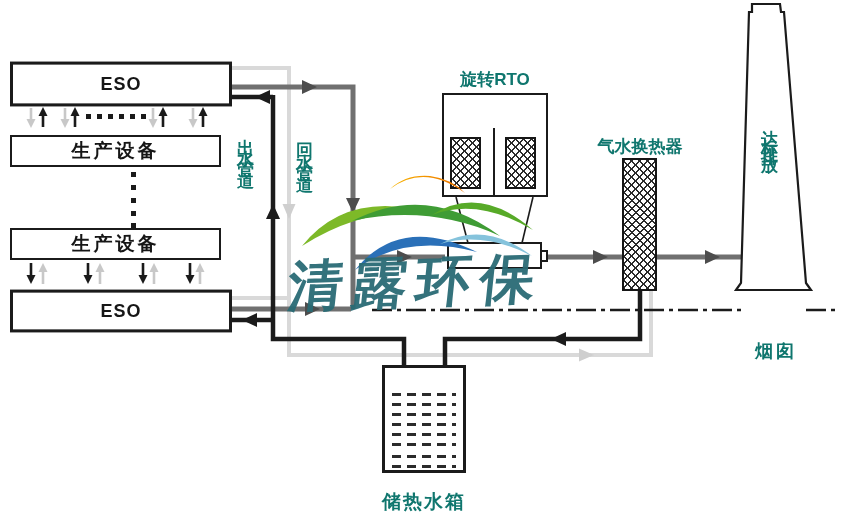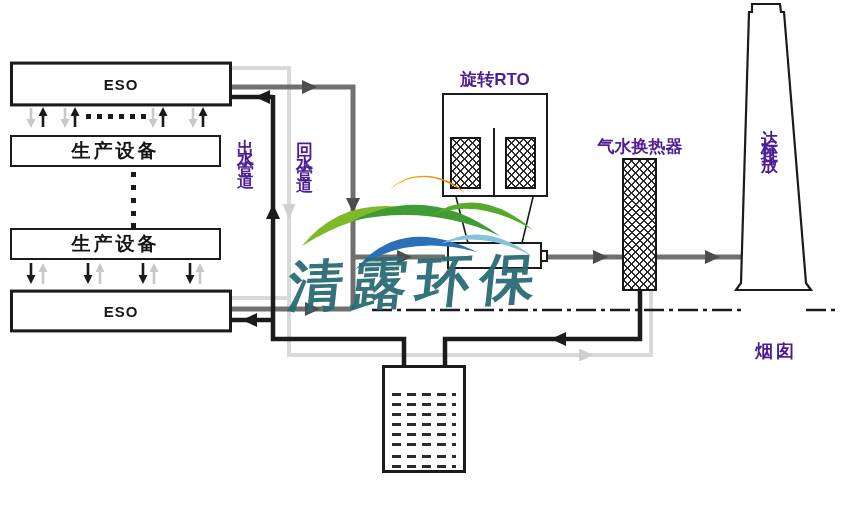--- a/index.html
+++ b/index.html
@@ -5,30 +5,30 @@
   html,body{margin:0;padding:0;background:#ffffff;}
   #stage{
     position:relative;width:842px;height:515px;background:#fff;overflow:hidden;
     font-family:"Liberation Sans","DejaVu Sans",sans-serif;color:#161616;
   }
   svg{position:absolute;left:0;top:0;}
   .box{
     position:absolute;background:#fff;border:3px solid #1b1b1b;box-sizing:border-box;
     display:flex;align-items:center;justify-content:center;font-weight:bold;
   }
-  .eso{font-size:15px;letter-spacing:1px;transform:scaleY(1.02);}
+  .eso{font-size:18px;letter-spacing:1px;transform:scaleY(1.02);}
   .equip{font-size:19px;letter-spacing:3px;border-width:2.5px;}
   .thin{border-width:2px;}
   .hatch{
     position:absolute;box-sizing:border-box;border:2px solid #161616;background-color:#fff;
     background-image:
       repeating-linear-gradient(45deg,#2b2b2b 0 1.4px,transparent 1.4px 5.6px),
       repeating-linear-gradient(135deg,#2b2b2b 0 1.4px,transparent 1.4px 5.6px);
   }
-  .lbl{position:absolute;font-weight:bold;color:#4c1d95;white-space:nowrap;}
+  .lbl{position:absolute;font-weight:bold;color:#0f766e;white-space:nowrap;}
   .vert{writing-mode:vertical-rl;text-orientation:upright;letter-spacing:11px;font-size:17px;}
   .h17{font-size:17px;}
   .h18{font-size:18px;}
   .h19{font-size:19px;letter-spacing:2px;}
   .center{text-align:center;}
   .rto-divider{position:absolute;width:2px;background:#1b1b1b;}
   .tank-dash{
     position:absolute;left:7px;height:2.6px;width:64px;
     background:repeating-linear-gradient(90deg,#2b2b2b 0 9px,transparent 9px 15px);
   }
@@ -192,20 +192,21 @@
   <div class="box boxes" style="left:382px;top:365px;width:84px;height:108px;">
     <div class="tank-dash" style="top:25px;"></div>
     <div class="tank-dash" style="top:35px;"></div>
     <div class="tank-dash" style="top:45px;"></div>
     <div class="tank-dash" style="top:55px;"></div>
     <div class="tank-dash" style="top:65px;"></div>
     <div class="tank-dash" style="top:75px;"></div>
     <div class="tank-dash" style="top:87px;"></div>
     <div class="tank-dash" style="top:97px;"></div>
   </div>
+  <div class="lbl h19 center boxes" style="left:362px;top:489px;width:124px;">储热水箱</div>
 
   <div class="lbl vert boxes" style="left:234px;top:125px;">出水管道</div>
   <div class="lbl vert boxes" style="left:293px;top:129px;">回水管道</div>
 
   <div class="lbl vert boxes" style="left:758px;top:116px;letter-spacing:9px;">达标排放</div>
   <div class="lbl h18 center boxes" style="left:746px;top:292px;width:60px;letter-spacing:3px;margin-top:47px;">烟囱</div>
 
   <svg id="logo-layer" width="842" height="515" viewBox="0 0 842 515">
     <defs>
       <linearGradient id="og" x1="0" y1="0" x2="1" y2="0">

